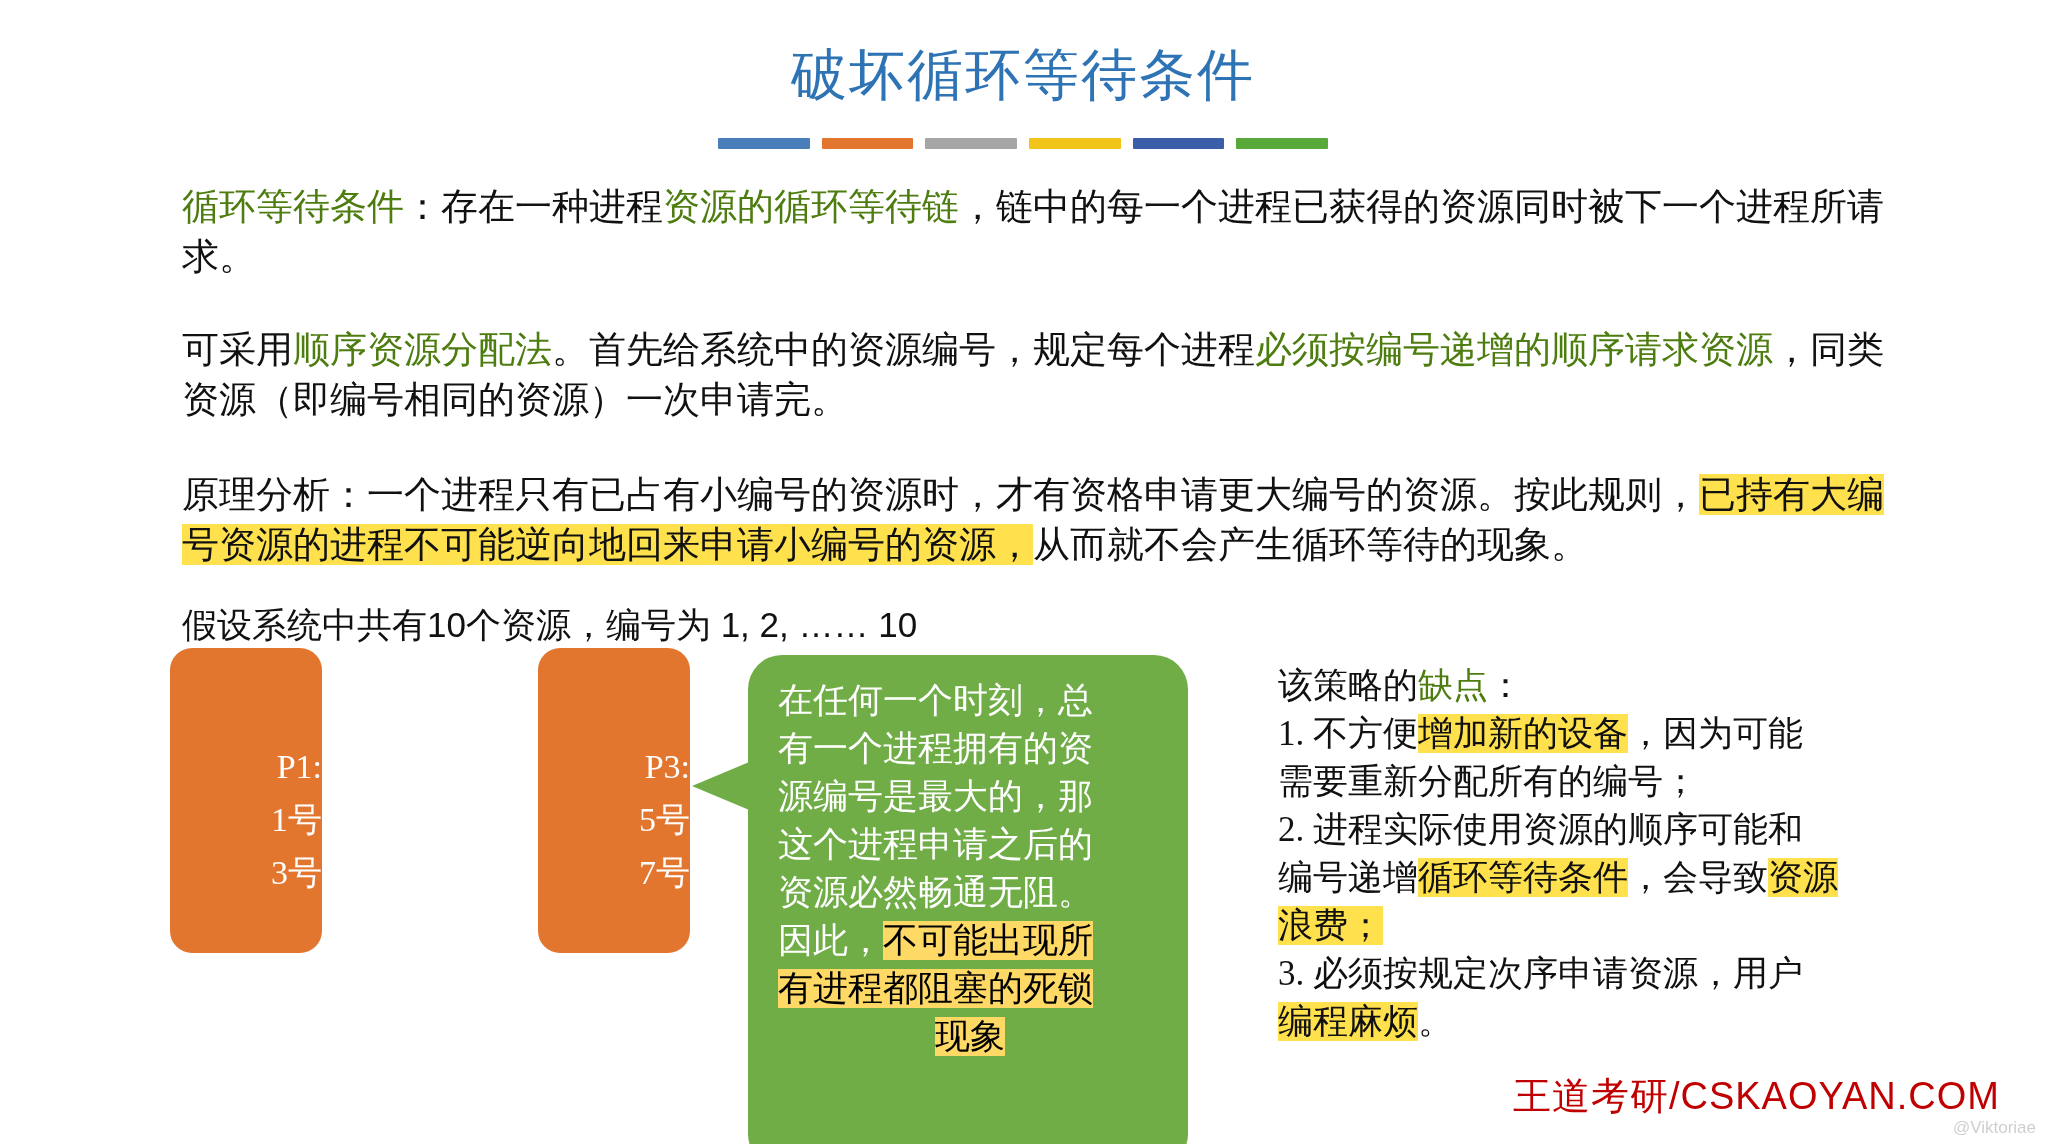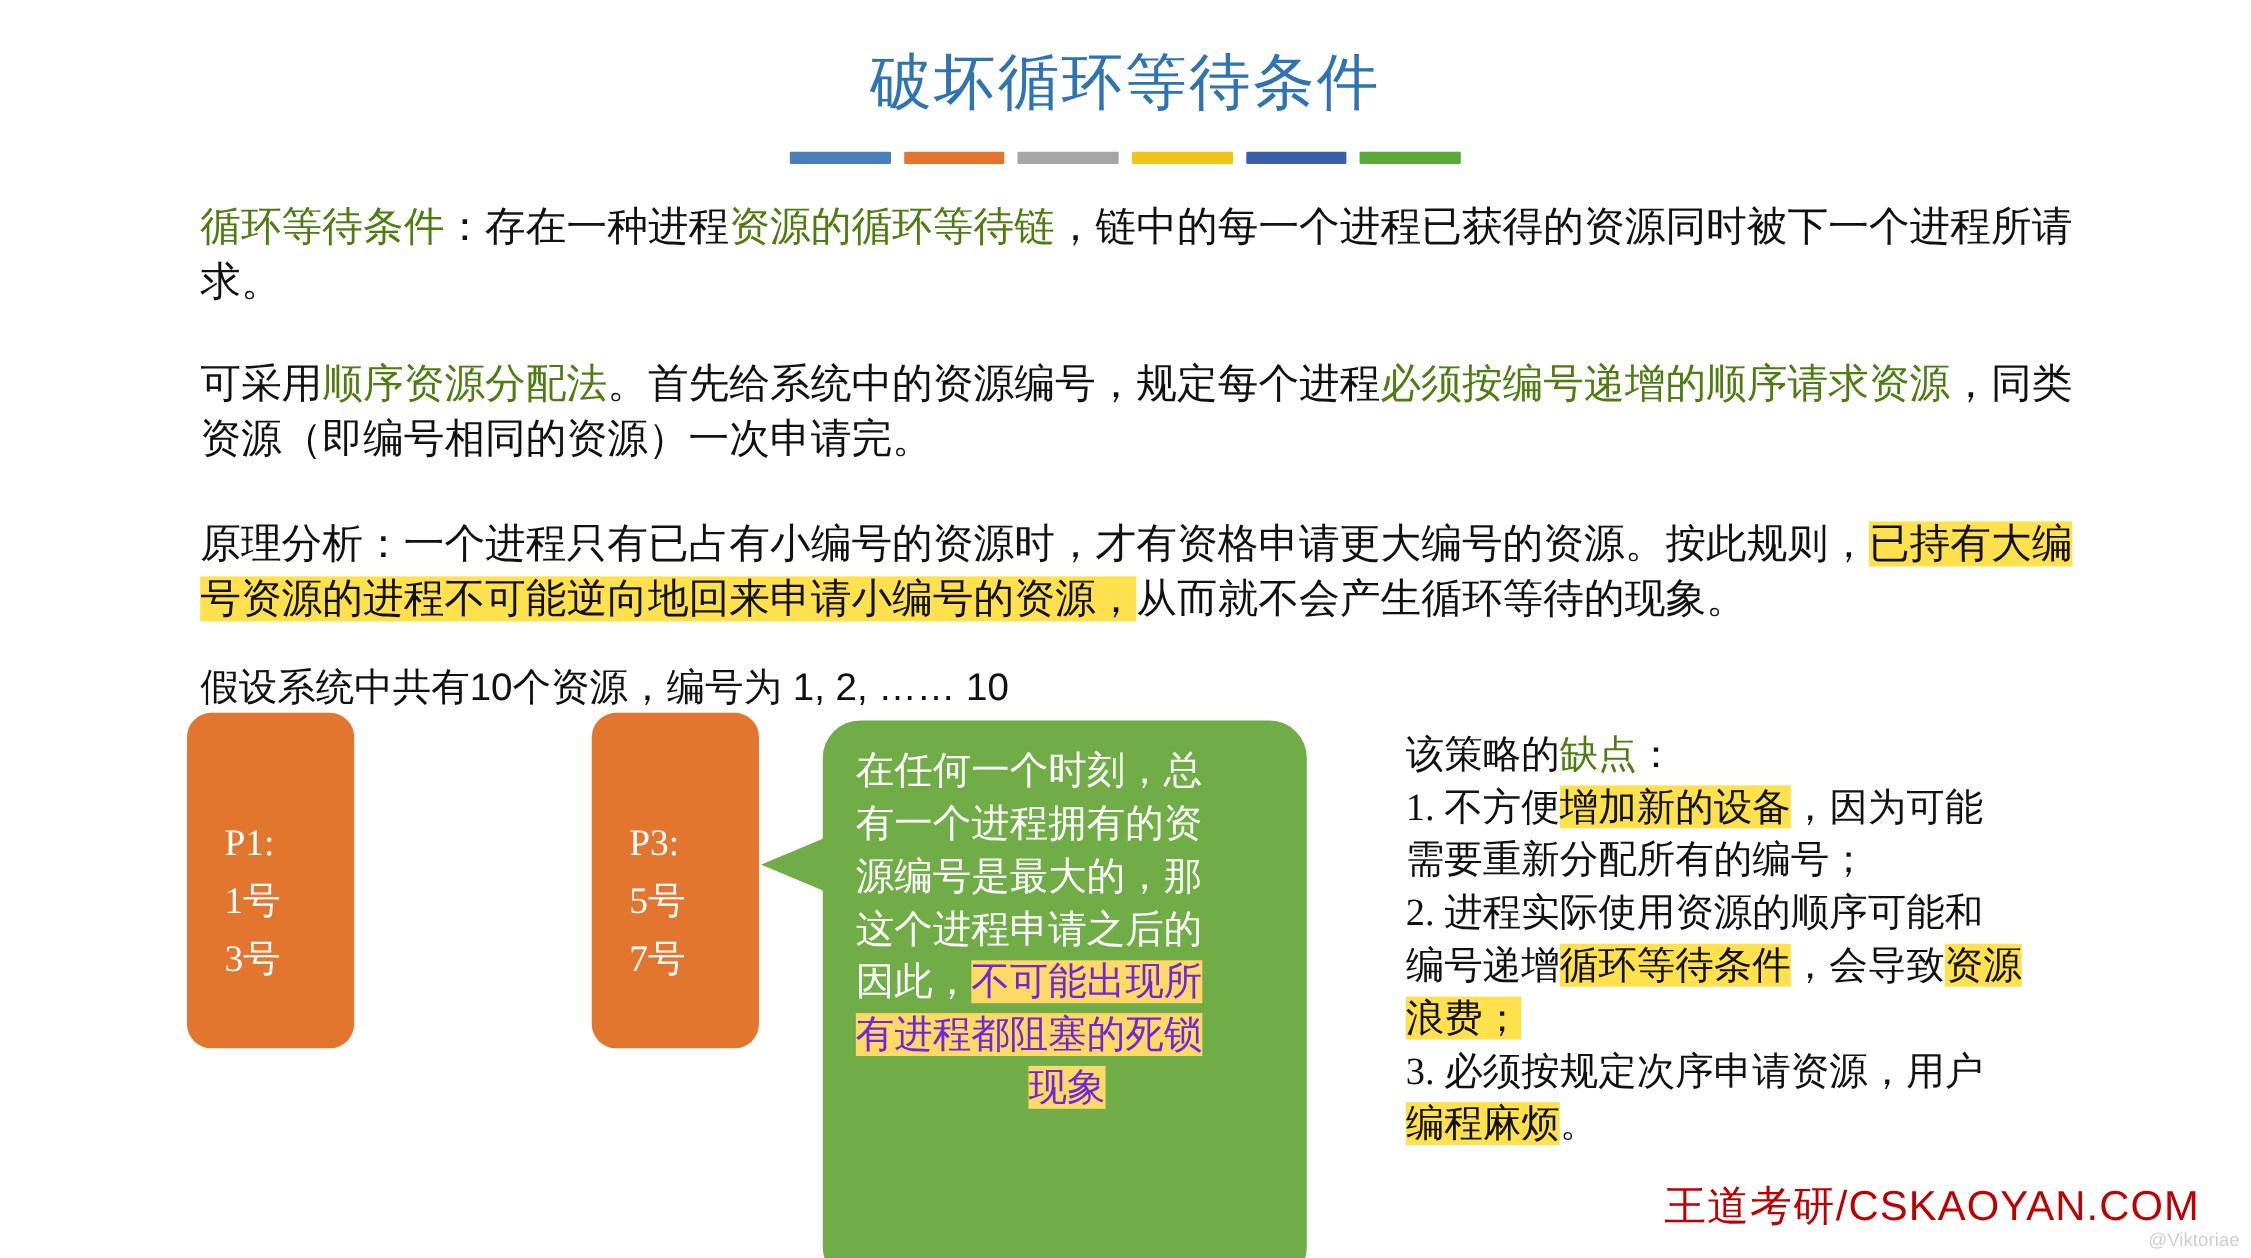--- a/index.html
+++ b/index.html
@@ -68,20 +68,21 @@
     border-radius: 22px;
     color: #ffffff;
     font-size: 34px;
     line-height: 53px;
     font-family: "Liberation Serif", serif;
     padding: 0;
     top: 648px;
     width: 152px;
     height: 305px;
     box-sizing: border-box;
+    text-align: right;
   }
   .pbox .lines {
     position: absolute;
     top: 92px;
     left: 0;
     width: 100%;
     padding-left: 34px;
     box-sizing: border-box;
   }
   #pbox1 { left: 170px; }
@@ -108,21 +109,21 @@
   .callout-tail {
     position: absolute;
     left: 692px;
     top: 760px;
     width: 0;
     height: 0;
     border-top: 26px solid transparent;
     border-bottom: 26px solid transparent;
     border-right: 62px solid #70ad47;
   }
-  .callout .hlc { background: #ffd966; color: #6d28d9; text-align: center; }
+  .callout .hlc { background: #ffd966; color: #000000; text-align: center; }
   .callout .center { display: block; text-align: center; }
 
   
   .drawbacks {
     position: absolute;
     left: 1278px;
     top: 662px;
     width: 640px;
     font-size: 35px;
     line-height: 48px;
@@ -194,20 +195,21 @@
       <div>7号</div>
     </div>
   </div>
 
   <div class="callout-tail"></div>
   <div class="callout">
     <div>在任何一个时刻，总</div>
     <div>有一个进程拥有的资</div>
     <div>源编号是最大的，那</div>
     <div>这个进程申请之后的</div>
+    <div>资源必然畅通无阻。</div>
     <div>
       <span>因此，</span><span class="hlc">不可能出现所</span>
     </div>
     <div><span class="hlc">有进程都阻塞的死锁</span></div>
     <div class="center"><span class="hlc">现象</span></div>
   </div>
 
   <div class="drawbacks">
     <span class="line">
       <span>该策略的</span><span class="red">缺点</span><span>：</span>

